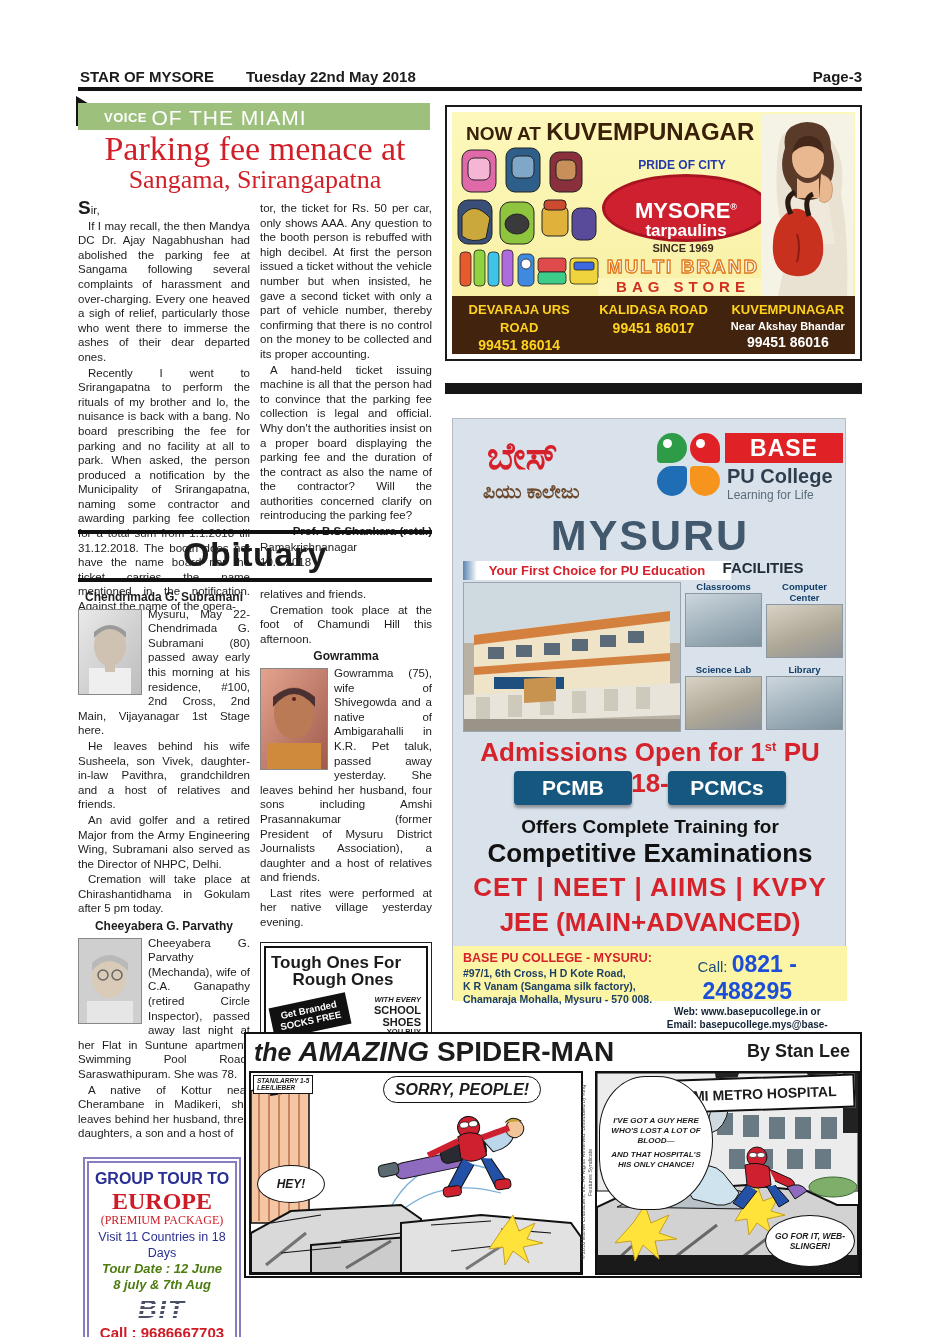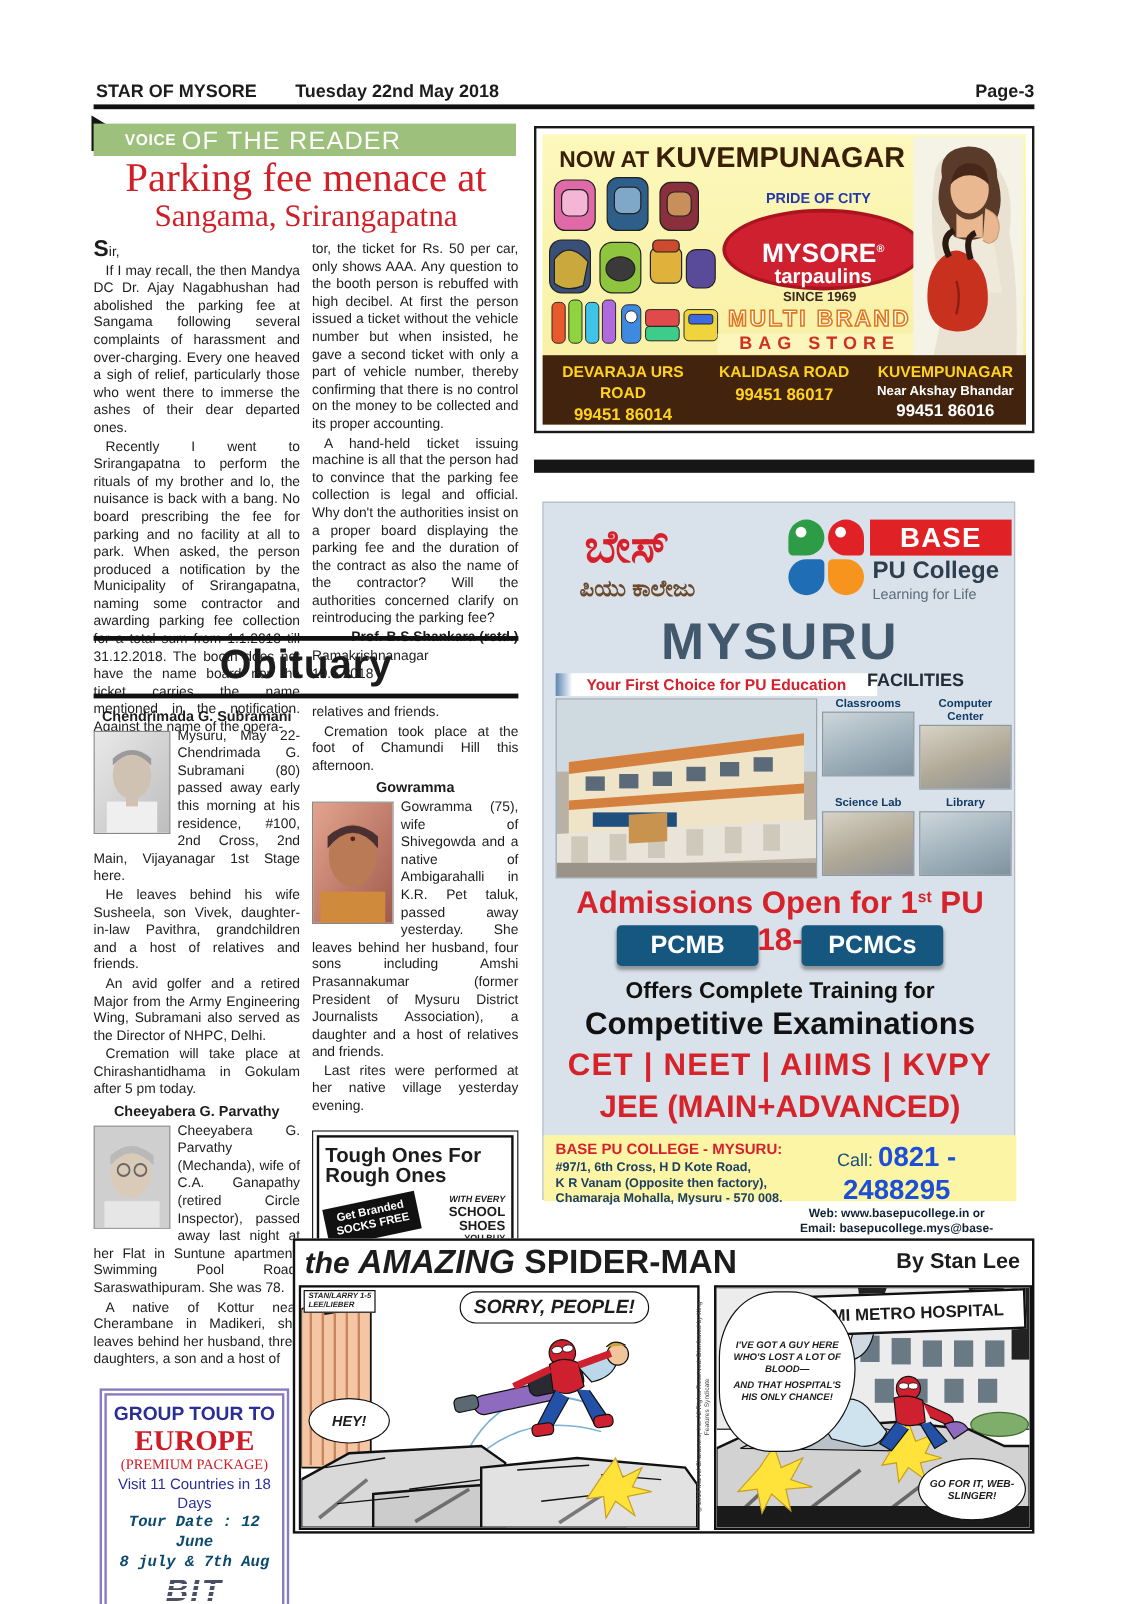--- a/index.html
+++ b/index.html
@@ -34,21 +34,21 @@
   
   #obit-title{left:78px;top:535px;width:354px;text-align:center;font-size:34px;
               font-weight:900;letter-spacing:.5px;}
   #obit-cols{left:78px;top:587px;width:354px;display:flex;gap:10px;}
   .obit-h{font-weight:bold;font-size:12px;text-align:center;margin:3px 0 2px 0;}
   .photo{float:left;margin:2px 6px 2px 0;border:1px solid #888;}
   
   #shoe-ad{margin:12px 0 0 0;border:1.5px solid #222;padding:3px;background:#fff;}
   #shoe-inner{border:2px solid #111;padding:6px 5px 5px 5px;text-align:center;}
   .shoe-t1{font-size:17px;font-weight:900;text-align:left;line-height:1;}
-  .shoe-t2{font-size:17px;font-weight:900;text-align:left;line-height:1;margin-right:6px;}
+  .shoe-t2{font-size:17px;font-weight:900;text-align:center;line-height:1;margin-right:6px;}
   .socks-row{display:flex;align-items:center;margin:8px 0 2px 0;}
   .socks-tag{background:#111;color:#fff;font-weight:bold;font-size:9.5px;line-height:1.15;
              padding:5px 8px;transform:rotate(-12deg);white-space:nowrap;}
   .socks-right{flex:1;text-align:right;line-height:1.1;}
   .sr1{font-size:7.5px;font-weight:bold;font-style:italic;}
   .sr2{font-size:11px;font-weight:900;}
   .sr3{font-size:7.5px;font-weight:bold;}
   .avail{font-size:6.5px;font-weight:bold;text-align:right;margin:2px 4px 2px 0;}
   .brand-row{display:flex;gap:4px;justify-content:center;margin:2px 0;}
   .rexgola{border:2px solid #111;padding:1px 4px 0 4px;}
@@ -63,21 +63,21 @@
   .script{font-family:"Liberation Serif",serif;font-style:italic;font-size:9px;}
   .blackbar{background:#111;color:#fff;font-weight:bold;font-size:9.5px;padding:2px 0;margin-top:2px;}
   .shoe-addr{font-size:7px;font-weight:bold;line-height:1.3;margin-top:2px;}
   
   #europe-ad{margin:16px 0 0 5px;width:150px;border:2px solid #8a7cc0;padding:2px;background:#fff;}
   #europe-inner{border:2px solid #8a7cc0;padding:6px 2px;text-align:center;line-height:1.25;}
   .eu1{color:#2a2f93;font-weight:900;font-size:16px;}
   .eu2{color:#cf1b25;font-family:"Liberation Serif",serif;font-weight:bold;font-size:24px;line-height:1;}
   .eu3{color:#cf1b25;font-family:"Liberation Serif",serif;font-size:12px;}
   .eu4{color:#2a2f93;font-weight:normal;font-size:12.5px;margin-top:2px;}
-  .eu5{color:#0c4a6e;font-weight:bold;font-style:italic;font-size:13px;font-family:Liberation Mono, monospace;}
+  .eu5{color:#4d7c0f;font-weight:bold;font-style:italic;font-size:13px;}
   .bit{position:relative;display:inline-block;font-weight:900;font-style:italic;
        font-size:26px;color:#4a4f66;letter-spacing:2px;line-height:1;margin-top:2px;}
   .bit .stripes{position:absolute;inset:0;background:repeating-linear-gradient(
        180deg,transparent 0 3px,#fff 3px 5px);}
   .eu6{color:#cf1b25;font-weight:bold;font-size:15px;margin-top:2px;}
   
   #bag-ad{left:445px;top:105px;width:417px;height:256px;border:2px solid #1a1a1a;
           background:#fff;padding:5px;box-sizing:border-box;}
   #bag-inner{position:relative;width:100%;height:100%;background:linear-gradient(#fdf8bb,#f7eea0);overflow:hidden;}
   .bag-title{position:absolute;left:14px;top:6px;color:#3a2008;font-weight:900;white-space:nowrap;}
@@ -196,21 +196,21 @@
     <span class="paper">STAR OF MYSORE</span>
     <span class="date">Tuesday 22nd May 2018</span>
     <span class="page">Page-3</span>
   </div>
   <div class="abs rule" style="left:78px;top:87px;width:784px;"></div>
 
   <div id="voice-wedge" class="abs"></div>
   <div id="voice-banner" class="abs">
     <div class="txt">
       <span class="v1">VOICE</span>
-      <span class="v2">OF THE READER</span>
+      <span class="v2">OF THE MIAMI</span>
     </div>
   </div>
   <div id="headline1" class="abs headline">Parking fee menace at</div>
   <div id="headline2" class="abs headline">Sangama, Srirangapatna</div>
 
   <div id="article-cols" class="abs">
     <div class="news-col">
       <p class="salut"><span class="cap">S</span><span>ir,</span></p>
       <p class="indent">If I may recall, the then Mandya DC Dr. Ajay Nagabhushan had abolished the parking fee at Sangama following several complaints of harassment and over-charging. Every one heaved a sigh of relief, particularly those who went there to immerse the ashes of their dear departed ones.</p>
       <p class="indent">Recently I went to Srirangapatna to perform the rituals of my brother and lo, the nuisance is back with a bang. No board prescribing the fee for parking and no facility at all to park. When asked, the person produced a notification by the Municipality of Srirangapatna, naming some contractor and awarding parking fee collection for a total sum from 1.1.2018 till 31.12.2018. The booth does not have the name board nor the ticket carries the name mentioned in the notification. Against the name of the opera-</p>
@@ -490,21 +490,21 @@
       <div class="pu-btn">PCMCs</div>
     </div>
     <div class="offers">Offers Complete Training for</div>
     <div class="compet">Competitive Examinations</div>
     <div class="cet">CET | NEET | AIIMS | KVPY</div>
     <div class="jee">JEE (MAIN+ADVANCED)</div>
     <div class="base-footer">
       <div class="bf-left">
         <div class="bf-head">BASE PU COLLEGE - MYSURU:</div>
         <div class="bf-line">#97/1, 6th Cross, H D Kote Road,</div>
-        <div class="bf-line">K R Vanam (Opposite then factory),</div>
+        <div class="bf-line">K R Vanam (Sangama silk factory),</div>
         <div class="bf-line">Chamaraja Mohalla, Mysuru - 570 008.</div>
       </div>
       <div class="bf-right">
         <div><span class="bf-call">Call: </span><span class="bf-num">0821 - 2488295</span></div>
         <div class="bf-web">Web: www.basepucollege.in or</div>
         <div class="bf-mail">Email: basepucollege.mys@base-edu.in</div>
       </div>
     </div>
   </div>
 

